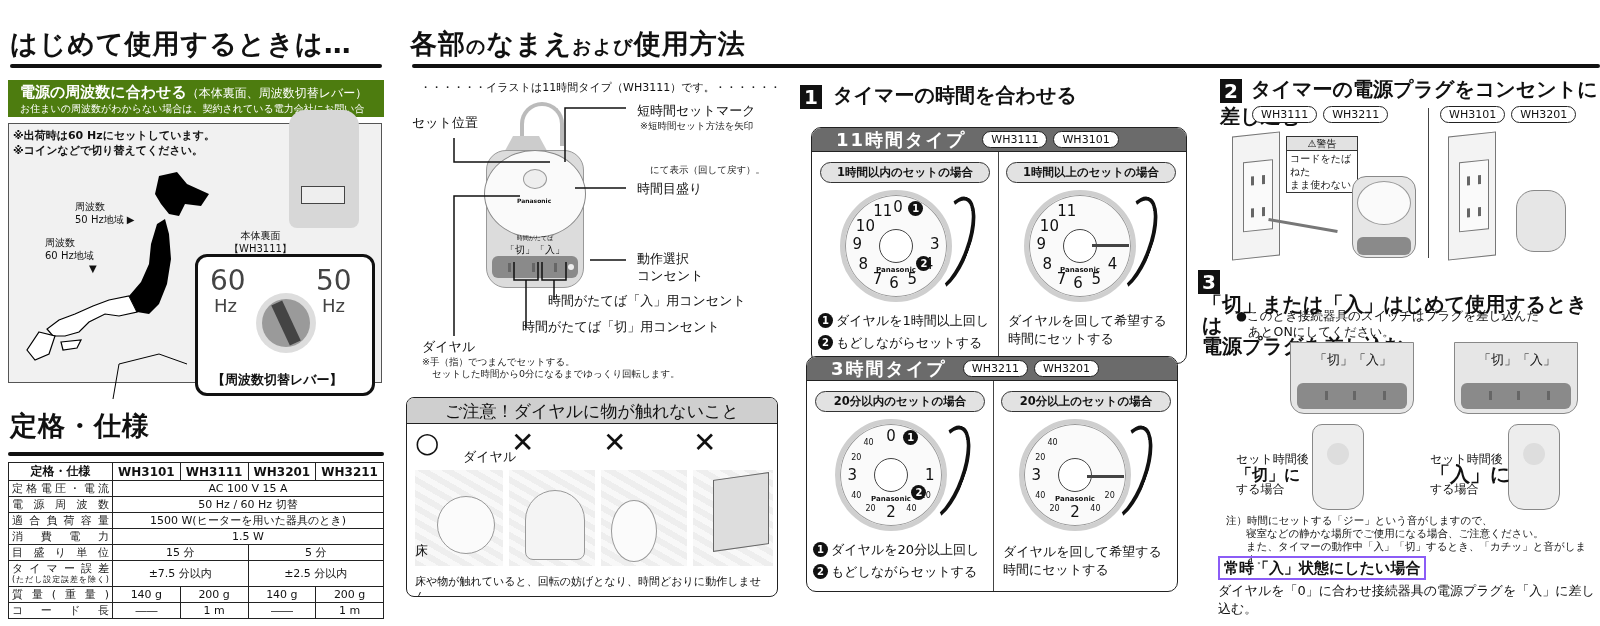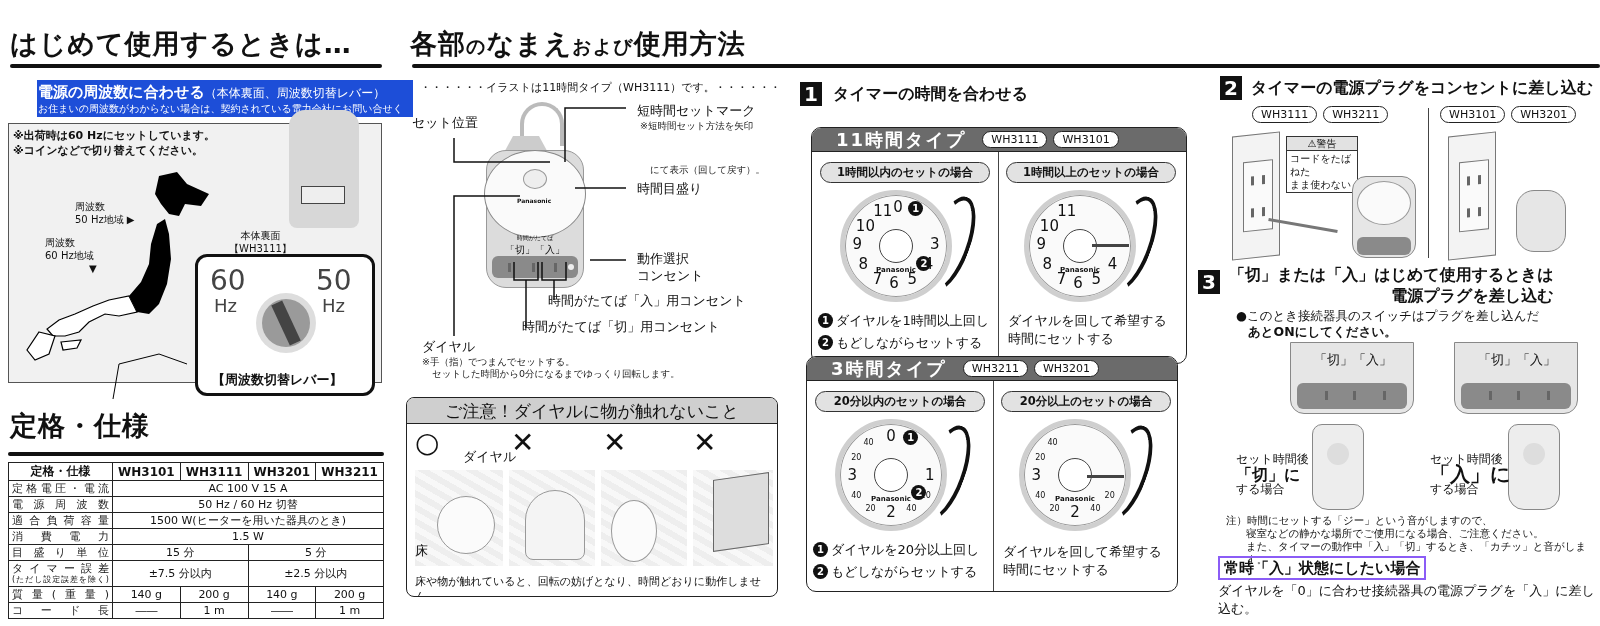--- a/index.html
+++ b/index.html
@@ -5,21 +5,21 @@
   * { box-sizing: border-box; margin: 0; padding: 0; }
   html, body { width: 1600px; height: 626px; background: #fff; overflow: hidden; }
   body { font-family: "DejaVu Sans", "Liberation Sans", sans-serif; color: #111; position: relative; }
   .abs { position: absolute; }
 
   
   .h1 { font-weight: bold; font-size: 27px; letter-spacing: 1px; color: #111; }
   .hrule { height: 4px; background: #111; border-radius: 2px; }
 
   
-  .freq-banner { background: #1d4ed8; color: #fff; padding: 3px 1px; margin-left: 29px; }
+  .freq-banner { background: #4d7c0f; color: #fff; padding: 3px 12px; }
   .freq-banner .t1 { font-size: 15px; font-weight: bold; }
   .freq-banner .t1 small { font-size: 12px; font-weight: normal; }
   .freq-banner .t2 { font-size: 10px; }
   .freq-box { border: 1.5px solid #555; background: #f1f1f1; }
   .note { font-size: 11px; font-weight: bold; line-height: 15px; }
   .small-label { font-size: 10px; line-height: 13px; }
 
   .spec-table { border-collapse: collapse; font-size: 11px; width: 100%; }
   .spec-table td, .spec-table th { border: 1px solid #222; padding: 0 3px; height: 15px; text-align: center; font-weight: normal; white-space: nowrap; }
   .spec-table th { font-weight: bold; height: 18px; font-size: 12px; }
@@ -29,21 +29,21 @@
   
   .part-label { font-size: 13px; }
   .part-note { font-size: 9.5px; line-height: 12px; color: #222; }
   .caution-box { border: 1.5px solid #222; border-radius: 8px; overflow: hidden; }
   .caution-head { background: #cfcfcf; border-bottom: 1.5px solid #222; font-size: 17px; text-align: center; height: 26px; line-height: 26px; }
   .mark { font-size: 28px; font-weight: bold; position: absolute; }
   .photo { position: absolute; background: repeating-linear-gradient(30deg, #eeeeee 0 6px, #f8f8f8 6px 12px); border: 0; }
 
   
   .step-num { background: #111; color: #fff; font-weight: bold; font-size: 20px; width: 22px; height: 24px; line-height: 24px; text-align: center; display: inline-block; }
-  .step-title { font-weight: bold; font-size: 16px; text-align: right; }
+  .step-title { font-weight: bold; font-size: 20px; }
 
   .type-box { border: 1.5px solid #222; border-radius: 10px; overflow: hidden; }
   .type-head { background: #6b6b6b; color: #fff; height: 24px; display: flex; align-items: center; padding-left: 24px; gap: 6px; border-bottom: 1.5px solid #222; }
   .type-head .tt { font-weight: bold; font-size: 18px; letter-spacing: 2px; margin-right: 10px; }
   .model-pill { background: #fff; color: #111; border: 1.5px solid #222; border-radius: 10px; font-size: 11px; padding: 0 8px; height: 17px; line-height: 15px; display: inline-block; }
   .case-pill { background: #e2e2e2; border: 1.5px solid #333; border-radius: 11px; font-size: 11.5px; font-weight: bold; height: 21px; line-height: 19px; text-align: center; }
   .col-divider { position: absolute; width: 1px; background: #444; }
   .instr { font-size: 13px; line-height: 22px; }
   .circ-num { display: inline-block; width: 15px; height: 15px; border-radius: 50%; background: #111; color: #fff; font-size: 10px; font-weight: bold; text-align: center; line-height: 15px; margin-right: 3px; vertical-align: 1px; }
 
@@ -422,21 +422,21 @@
 
 <div class="abs" style="left:1198px;top:264px;">
   <span class="step-num" style="vertical-align:top;margin-top:6px;">3</span>
   <div style="display:inline-block;margin-left:4px;line-height:21px;">
     <div class="step-title">「切」または「入」はじめて使用するときは</div>
     <div class="step-title">電源プラグを差し込む</div>
   </div>
 </div>
 <div class="abs small" style="left:1236px;top:308px;font-size:12.5px;line-height:16px;">
   <div>●このとき接続器具のスイッチはプラグを差し込んだ</div>
-  <div style="padding-left:12px;font-weight:bold;">あとONにしてください。</div>
+  <div style="padding-left:12px;">あとONにしてください。</div>
 </div>
 
 <div class="timer-body" style="left:1290px;top:342px;width:124px;height:72px;border-radius:0 0 14px 14px;">
   <div class="abs" style="left:20px;top:8px;font-size:13px;width:84px;text-align:center;"><span>「切」</span><span>「入」</span></div>
   <div class="outlet-strip" style="left:6px;top:40px;width:110px;height:26px;">
     <div class="slot" style="left:28px;top:8px;"></div>
     <div class="slot" style="left:56px;top:8px;"></div>
     <div class="slot" style="left:86px;top:8px;"></div>
   </div>
 </div>

